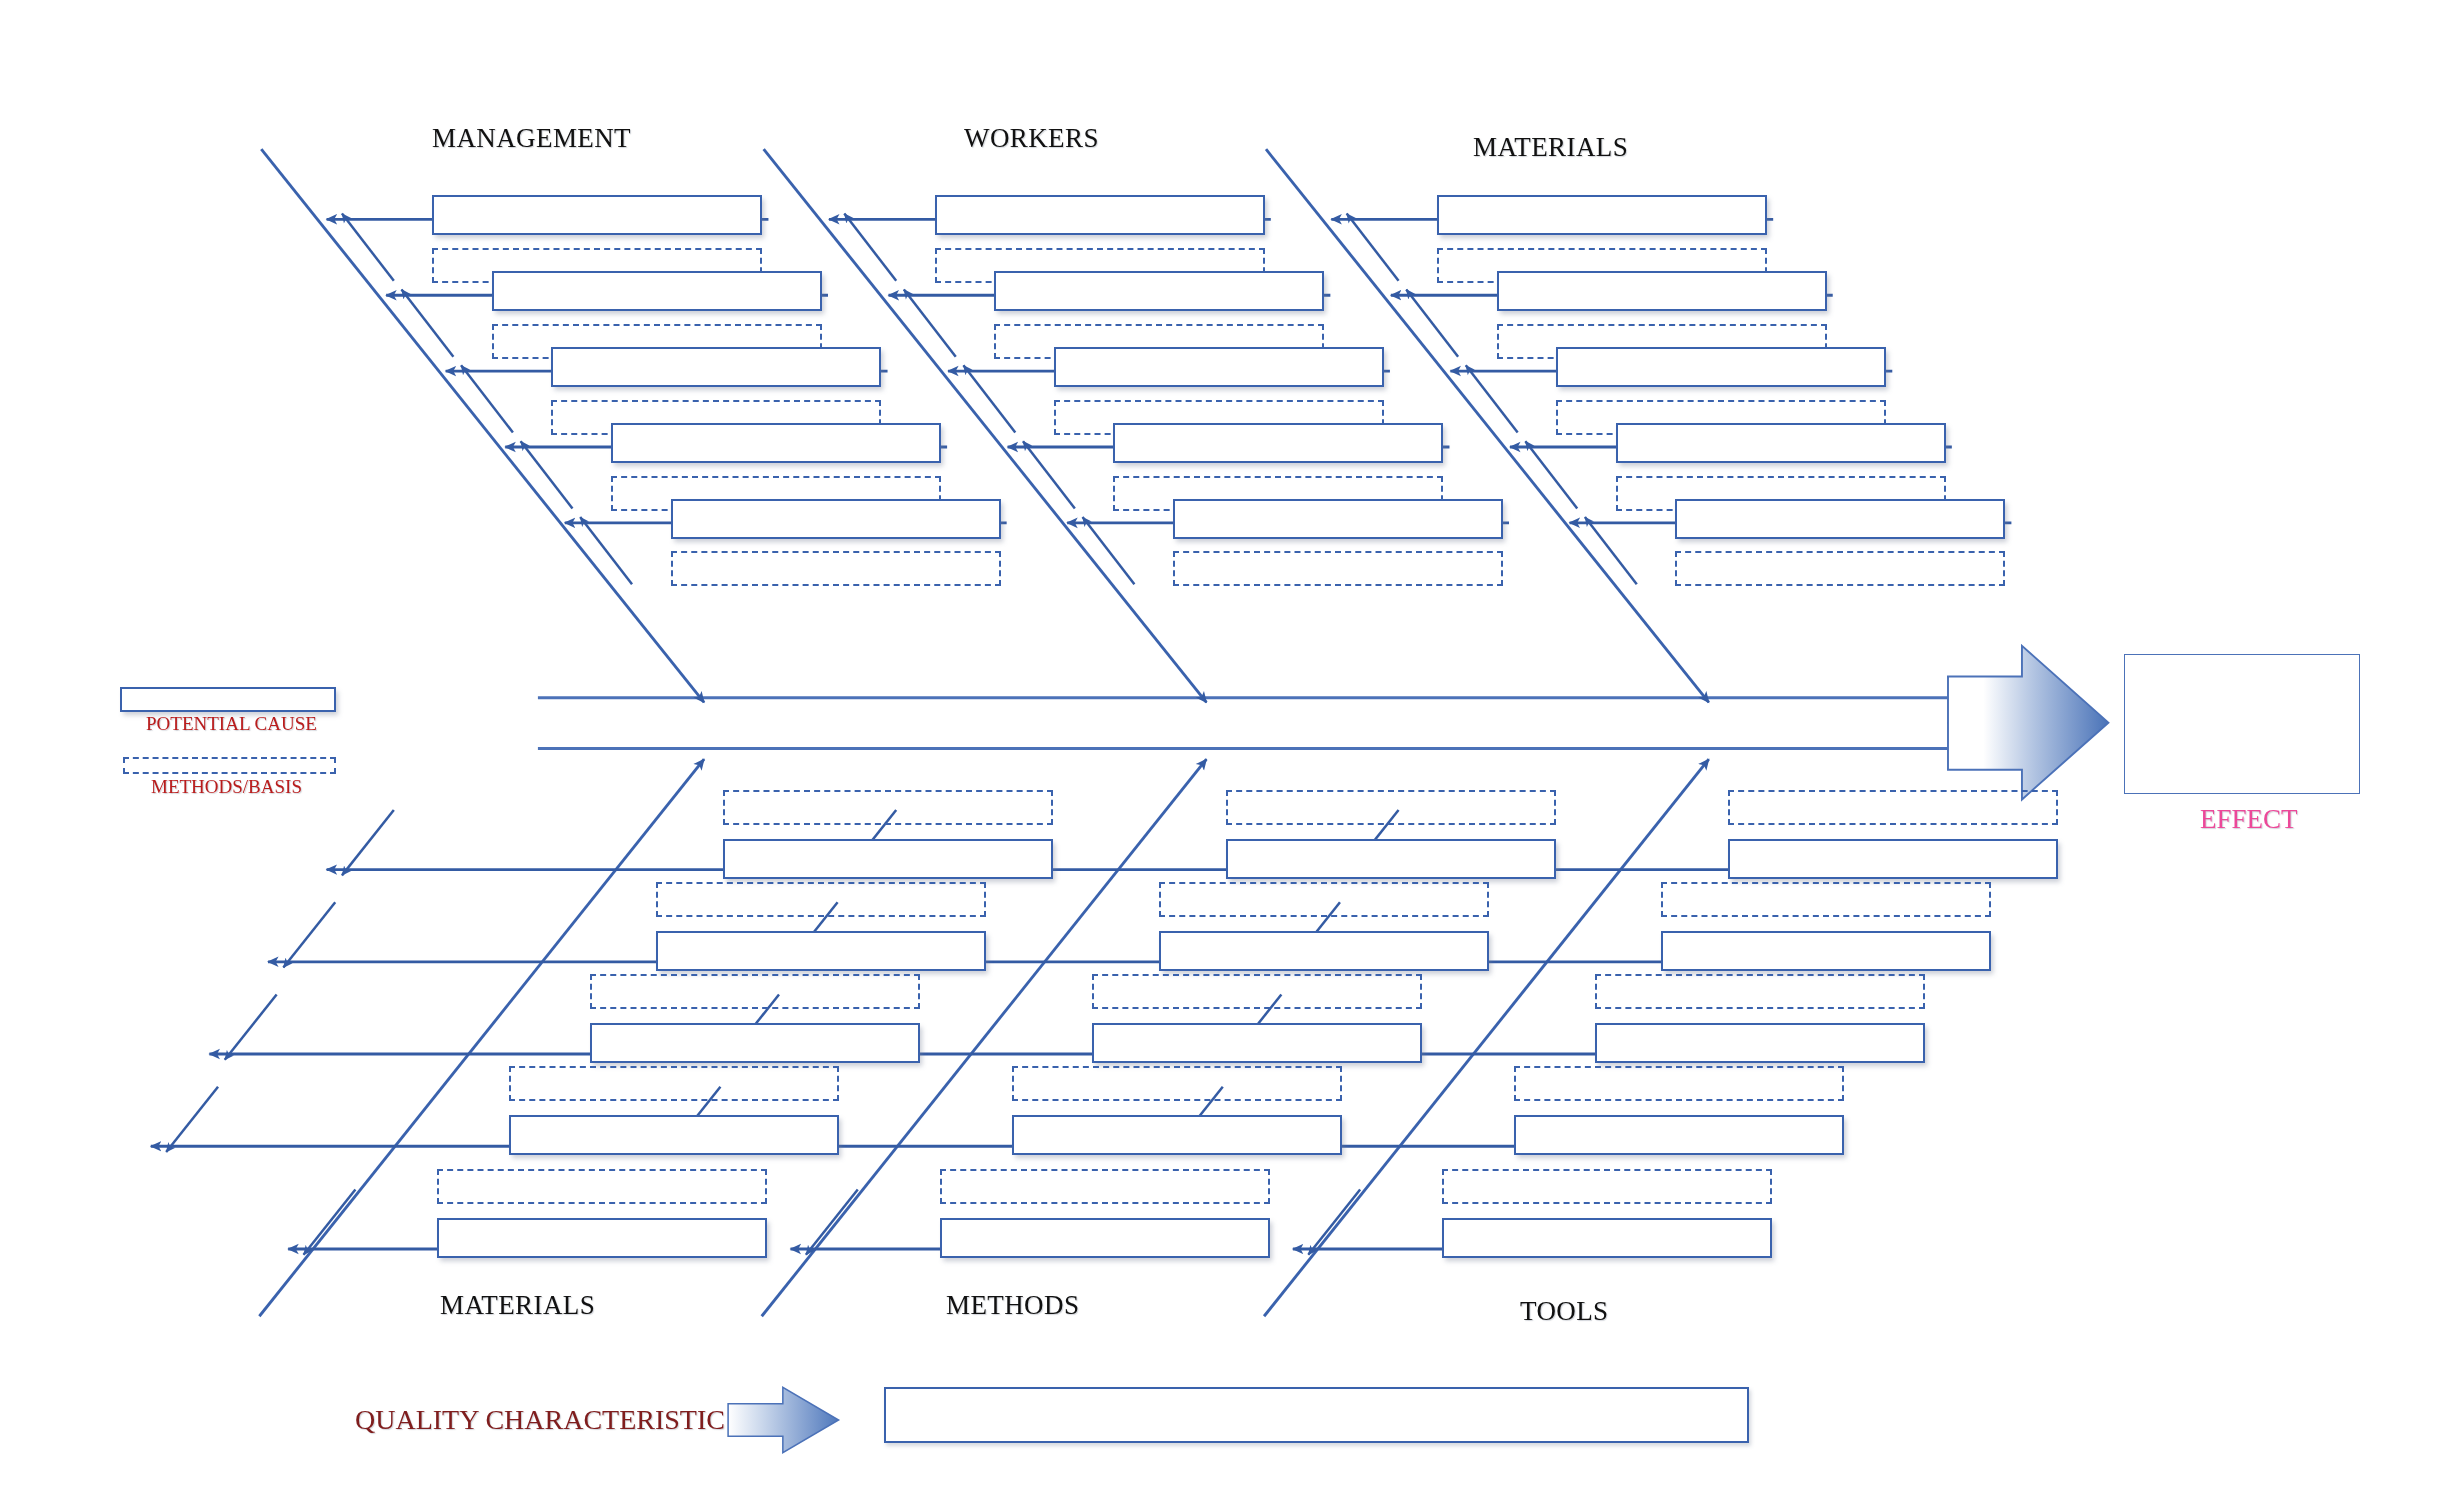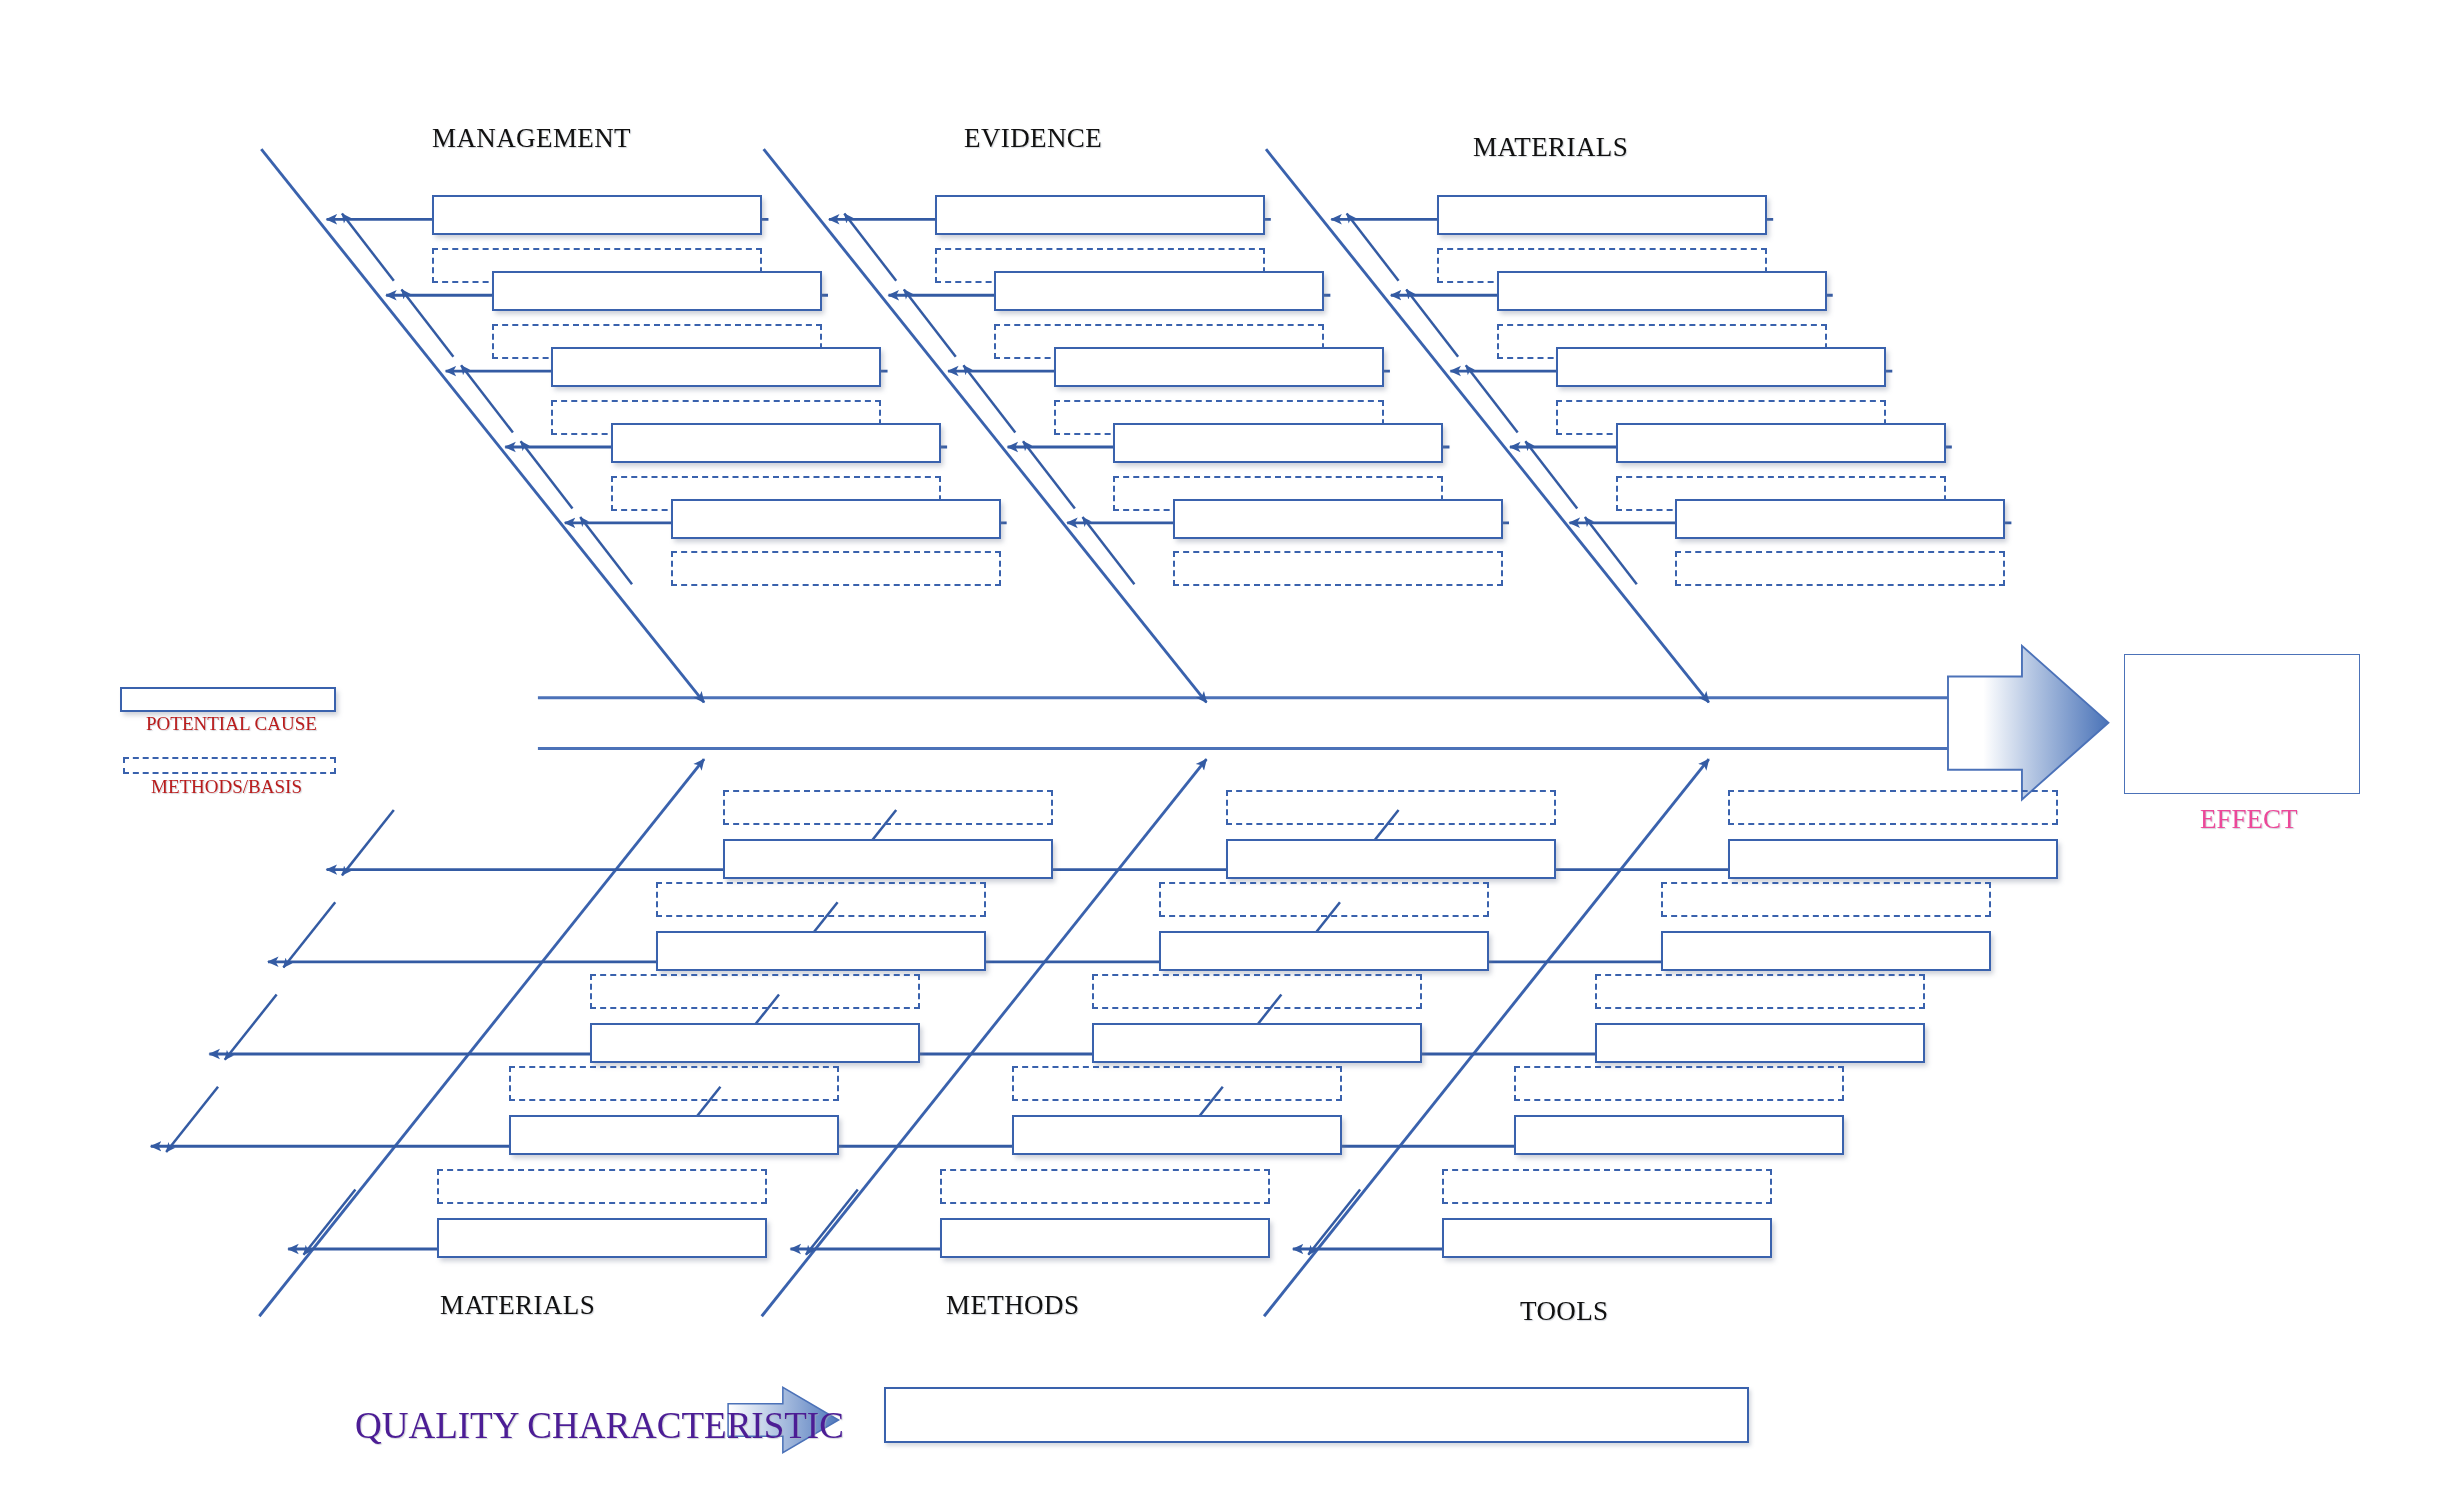--- a/index.html
+++ b/index.html
@@ -43,22 +43,22 @@
   }
   .legend-label{
     position:absolute;
     font-size:19px;
     color:#b91c1c;
     white-space:nowrap;
     text-shadow:1px 1px 1px rgba(170,175,185,.55);
   }
   .qc-label{
     position:absolute;
-    font-size:37px;
-    color:#4c1d95;
+    font-size:28px;
+    color:#7f1d1d;
     white-space:nowrap;
     text-shadow:1px 1px 1px rgba(170,175,185,.55);
   }
 
   .effect-box{
     position:absolute;
     border:1.9px solid #4C72B8;
     background:#fff;
     box-sizing:border-box;
   }
@@ -198,21 +198,21 @@
       <line x1="1602" y1="1300" x2="1346" y2="1300" stroke="#345BA3" stroke-width="3" marker-end="url(#ah)"></line>
       <line x1="1416" y1="1238" x2="1362" y2="1306" stroke="#345BA3" stroke-width="2.6" marker-end="url(#ahs)"></line>
     </g>
 
     <g>
       <path d="M758,1461 L815,1461 L815,1444 L873,1478 L815,1512 L815,1495 L758,1495 Z" fill="url(#qcGrad)" stroke="#4C72B8" stroke-width="1.6"></path>
     </g>
   </svg>
 
   <div class="cat-label" style="left:432px;top:123px;">MANAGEMENT</div>
-  <div class="cat-label" style="left:964px;top:123px;">EVIDENCE</div>
+  <div class="cat-label" style="left:964px;top:123px;">WORKERS</div>
   <div class="cat-label" style="left:1473px;top:132px;">MATERIALS</div>
 
   <div class="cat-label" style="left:440px;top:1290px;">MATERIALS</div>
   <div class="cat-label" style="left:946px;top:1290px;">METHODS</div>
   <div class="cat-label" style="left:1520px;top:1296px;">TOOLS</div>
 
   <div class="cause-box" style="left:432px;top:195px;width:330px;height:40px;"></div>
   <div class="evidence-box" style="left:432px;top:248px;width:330px;height:35px;"></div>
 
   <div class="cause-box" style="left:492px;top:271px;width:330px;height:40px;"></div>

